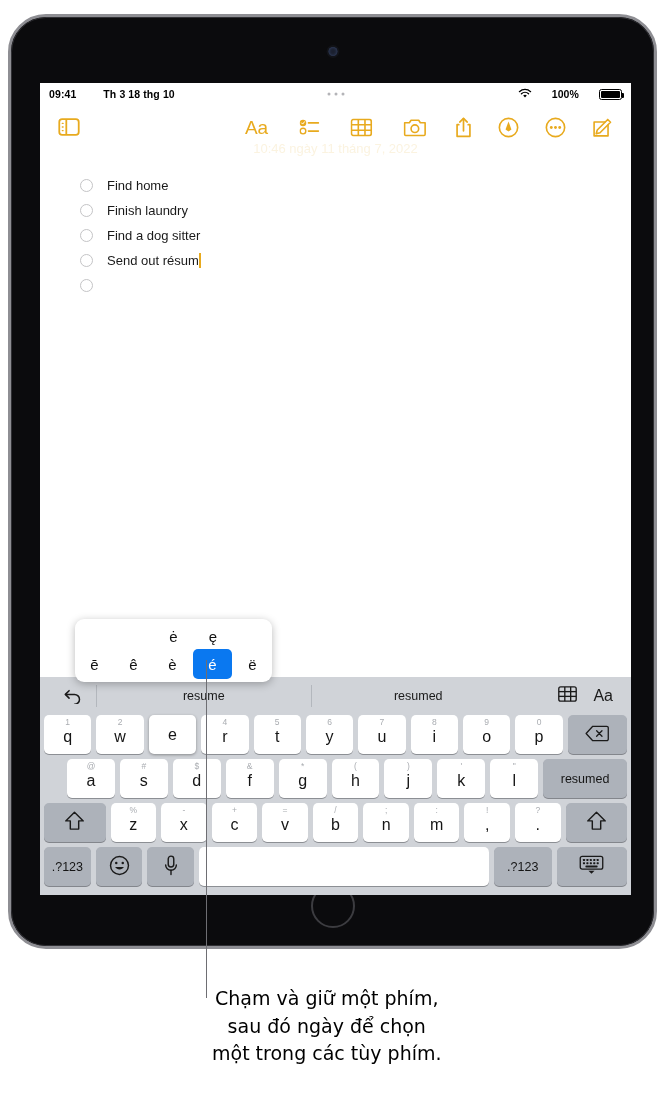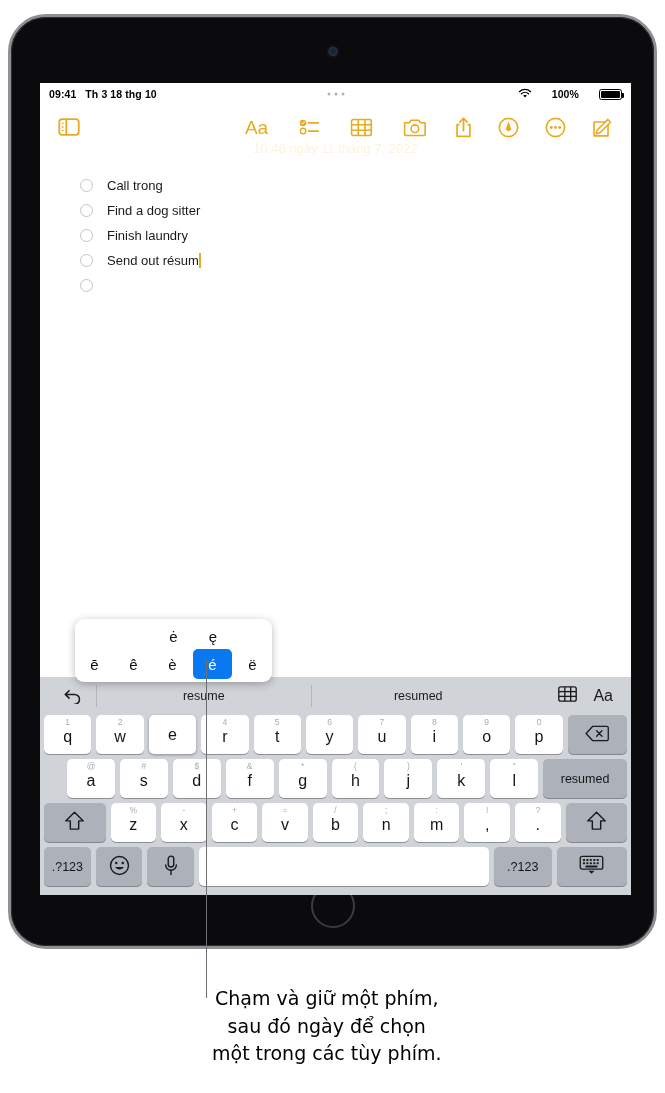--- a/index.html
+++ b/index.html
@@ -51,21 +51,21 @@
 
   
   #statusbar {
     position: relative;
     height: 22px;
     display: flex; align-items: center;
     padding: 0 9px;
     font-size: 10.5px; font-weight: bold; color: #000;
     letter-spacing: 0.1px;
   }
-  #status-left { display: flex; gap: 9px; align-items: center; }
+  #status-left { display: flex; gap: 27px; align-items: center; }
   #status-dots {
     position: absolute; left: 50%; top: 50%;
     transform: translate(-50%, -50%);
     display: flex; gap: 4px;
   }
   #status-dots i {
     width: 3px; height: 3px; border-radius: 50%;
     background: #b4b4b8; display: block;
   }
   #status-right {
@@ -339,29 +339,29 @@
             <path d="M13.6 5.2H2.2v14.6h14.6V8.4" stroke="#e8aa1e" stroke-width="1.7" fill="none" stroke-linecap="round" stroke-linejoin="round"></path>
           </svg>
         </span>
       </div>
     </div>
 
     <div id="note-body">
 
       <div class="check-row">
         <span class="check-circle"></span>
-        <span class="check-text">Call trong</span>
+        <span class="check-text">Find home</span>
+      </div>
+      <div class="check-row">
+        <span class="check-circle"></span>
+        <span class="check-text">Finish laundry</span>
       </div>
       <div class="check-row">
         <span class="check-circle"></span>
         <span class="check-text">Find a dog sitter</span>
-      </div>
-      <div class="check-row">
-        <span class="check-circle"></span>
-        <span class="check-text">Finish laundry</span>
       </div>
       <div class="check-row">
         <span class="check-circle"></span>
         <span class="check-text">Send out résum</span>
         <span class="caret"></span>
       </div>
       <div class="check-row">
         <span class="check-circle"></span>
         <span class="check-text"></span>
       </div>

